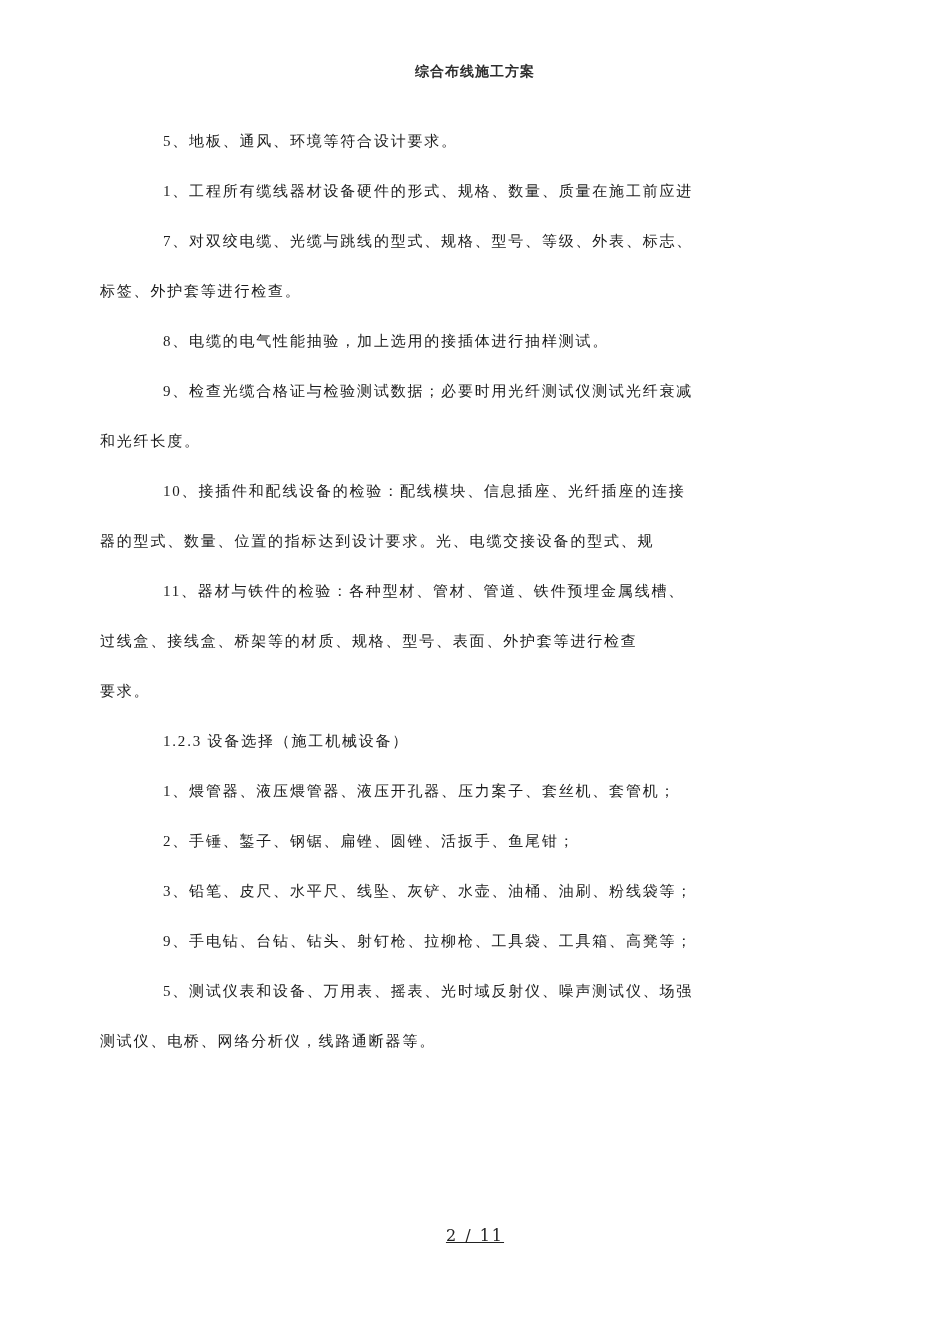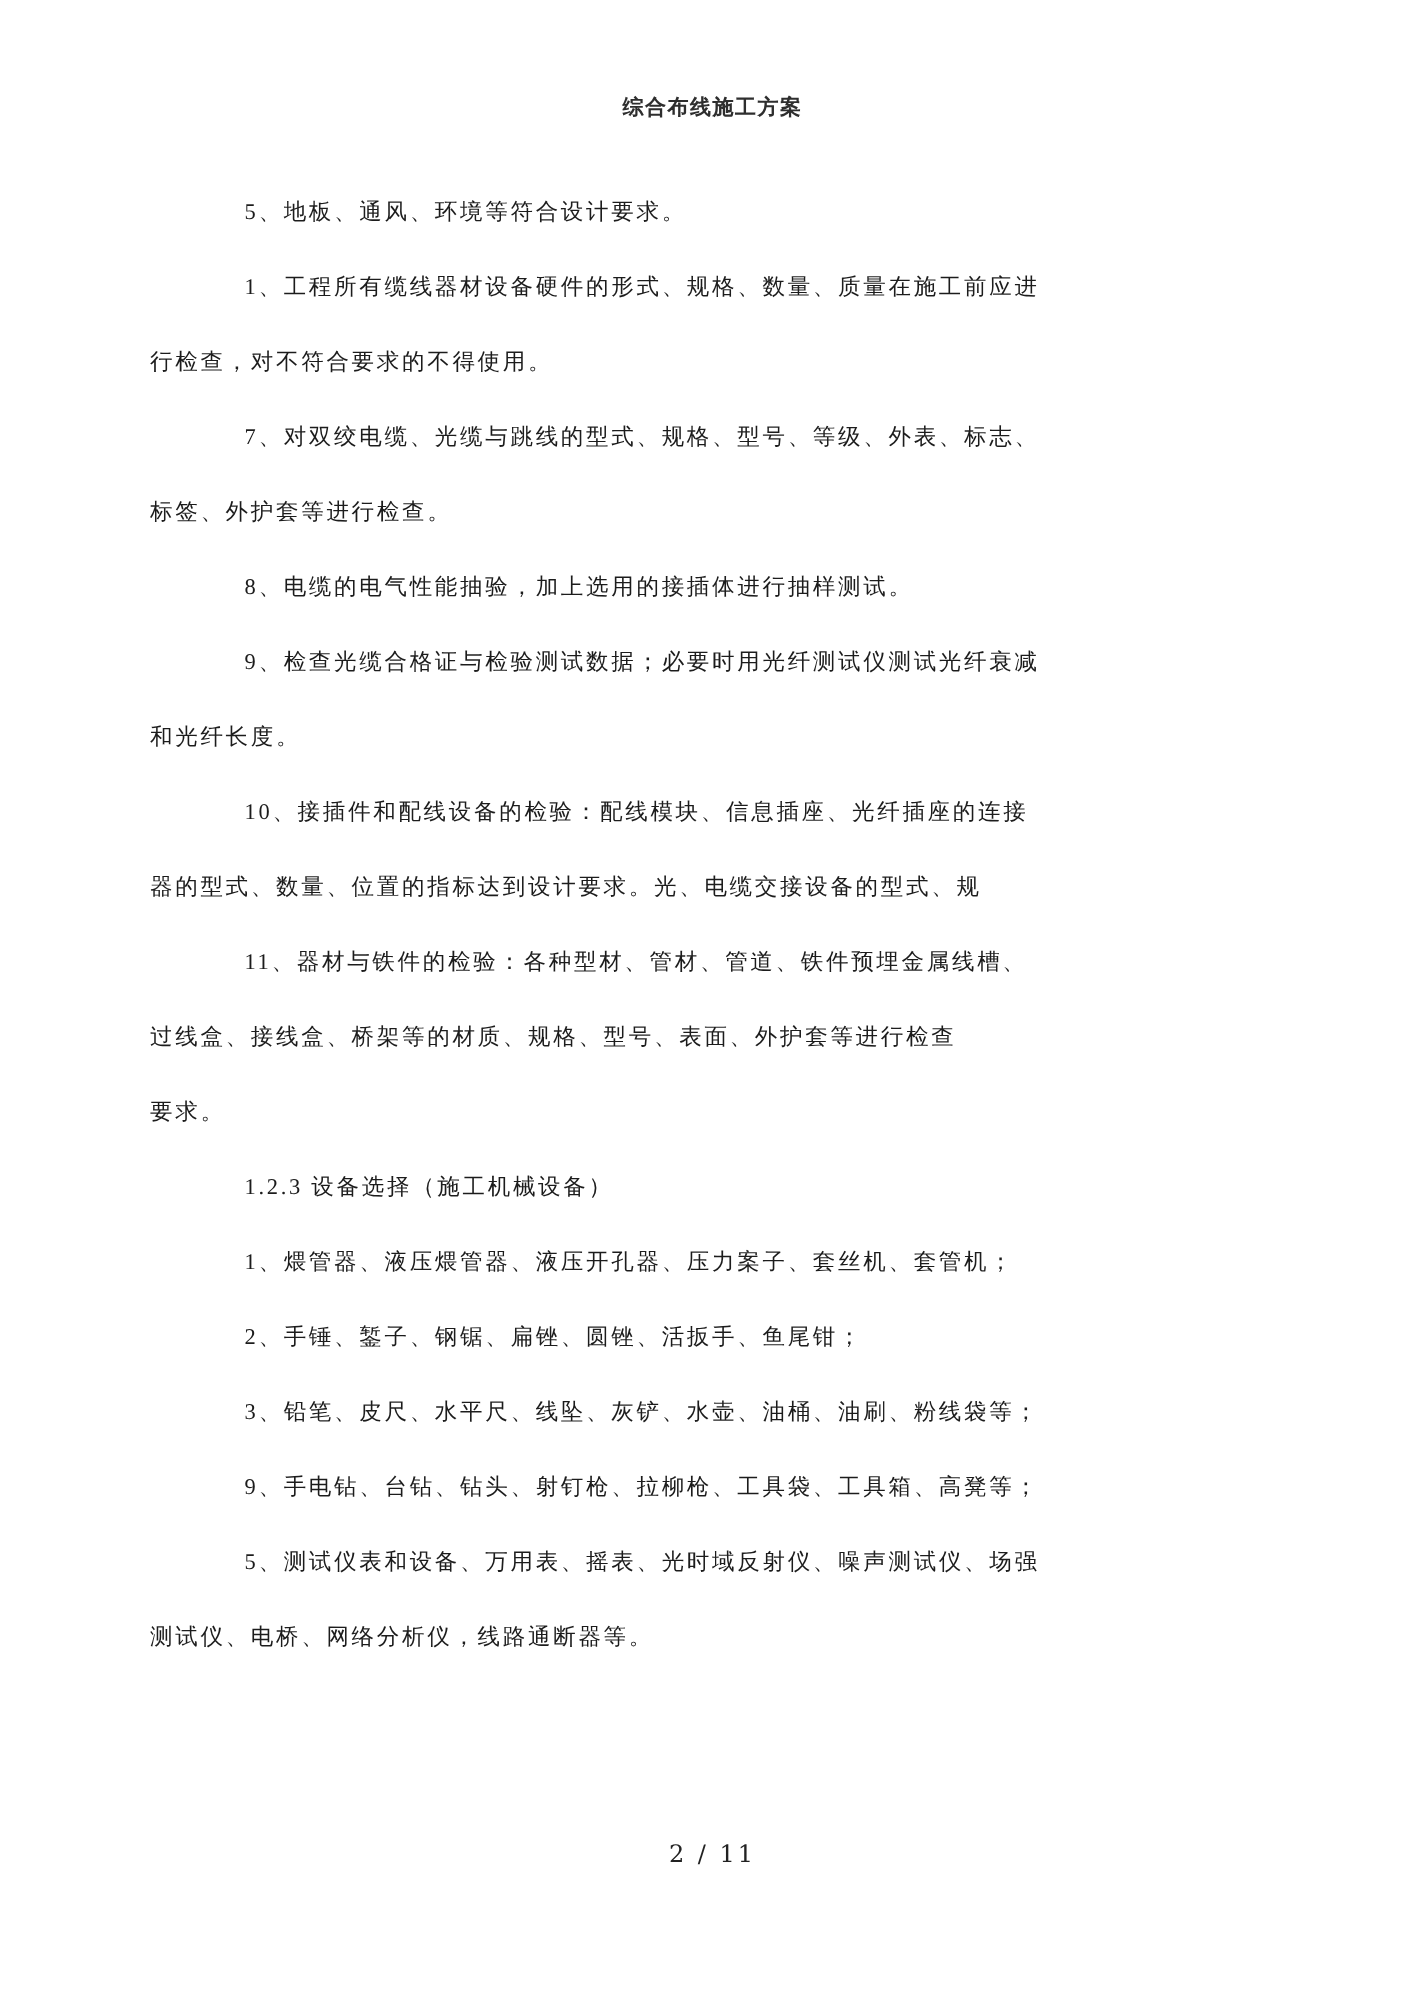--- a/index.html
+++ b/index.html
@@ -47,33 +47,33 @@
   .footer {
     position: absolute;
     top: 1226px;
     left: 0;
     width: 100%;
     text-align: center;
     font-size: 16px;
     color: #222222;
     letter-spacing: 2px;
     font-family: "DejaVu Serif", serif;
+    text-decoration: underline;
   }
 </style>
 </head>
 <body>
 
 <div class="page">
 
   <div class="doc-title">综合布线施工方案</div>
 
   <div class="content">
     <div class="line ind">5、地板、通风、环境等符合设计要求。</div>
     <div class="line ind">1、工程所有缆线器材设备硬件的形式、规格、数量、质量在施工前应进</div>
-    <div class="line">行检查，对不符合要求的不得使用。</div>
     <div class="line ind">7、对双绞电缆、光缆与跳线的型式、规格、型号、等级、外表、标志、</div>
     <div class="line">标签、外护套等进行检查。</div>
     <div class="line ind">8、电缆的电气性能抽验，加上选用的接插体进行抽样测试。</div>
     <div class="line ind">9、检查光缆合格证与检验测试数据；必要时用光纤测试仪测试光纤衰减</div>
     <div class="line">和光纤长度。</div>
     <div class="line ind">10、接插件和配线设备的检验：配线模块、信息插座、光纤插座的连接</div>
     <div class="line">器的型式、数量、位置的指标达到设计要求。光、电缆交接设备的型式、规</div>
     <div class="line ind">11、器材与铁件的检验：各种型材、管材、管道、铁件预埋金属线槽、</div>
     <div class="line">过线盒、接线盒、桥架等的材质、规格、型号、表面、外护套等进行检查</div>
     <div class="line">要求。</div>

